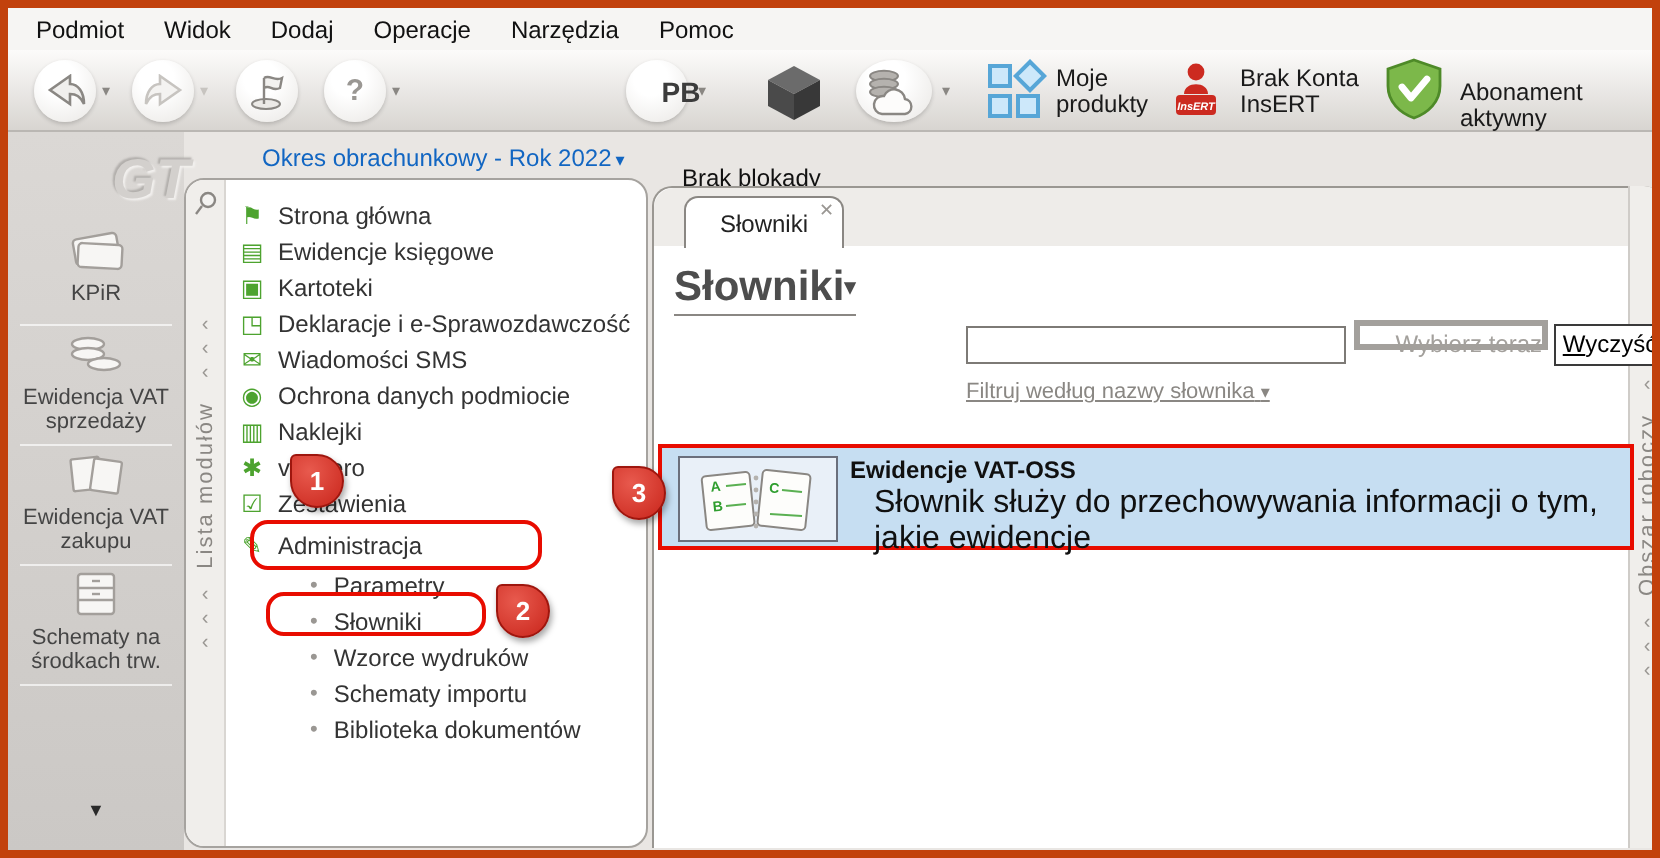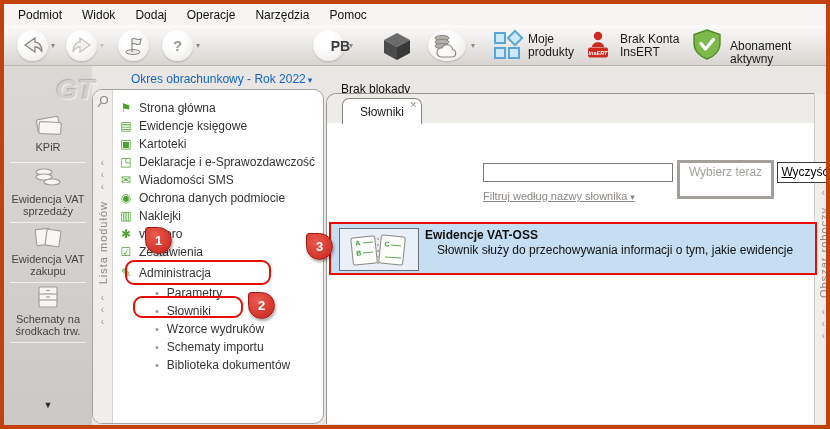--- a/index.html
+++ b/index.html
@@ -70,35 +70,35 @@
               border-radius:10px 10px 0 0; }
   .tab { position:absolute; left:15px; top:4px; width:80px; height:26px; background:#fff;
          border:1px solid #8a8783; border-bottom:none; border-radius:7px 7px 0 0;
          font-size:12px; color:#222; display:flex; align-items:center; justify-content:center; z-index:2; cursor:pointer; }
   .tab .x { position:absolute; right:4px; top:1px; font-size:9px; color:#9a9793; cursor:pointer; }
   .htitle { position:absolute; left:10px; top:38px; font-size:21px; font-weight:bold; color:#4d4d4d;
             border-bottom:1px solid #8a8783; padding-bottom:1px; cursor:pointer; }
   .htitle .c { font-size:11px; vertical-align:3px; }
   .search { position:absolute; left:156px; top:69px; width:190px; height:19px;
             border:1px solid #7d7a76; font-size:12px; padding:0 3px; outline:none; }
-  .btn-sel { position:absolute; left:350px; top:66px; width:97px; height:39px; background:#fff;
-             border:3px solid #a3a09c; color:#a3a09c; font-size:12px; text-align:center; line-height:19px; cursor:default; }
+  .btn-sel { position:absolute; left:350px; top:66px; width:97px; height:15px; background:#fff;
+             border:3px solid #a3a09c; color:#a3a09c; font-size:12px; text-align:right; line-height:19px; cursor:default; }
   .btn-clr { position:absolute; left:450px; top:68px; width:56px; height:21px; background:#fff;
              border:1px solid #3a3a3a; color:#000; font-size:12px; text-align:center; line-height:19px; cursor:pointer; z-index:4; }
   .btn-clr .u { text-decoration:underline; }
   .flink { position:absolute; left:156px; top:96px; font-size:11px; color:#8a8783;
            text-decoration:underline; cursor:pointer; }
   .flink .c { font-size:9px; }
 
   .result { position:absolute; left:2px; top:128px; width:488px; height:53px;
             background:#c6def2; border:2px solid #e80c00; z-index:3; cursor:pointer; }
   .ricon { position:absolute; left:8px; top:4px; width:80px; height:43px; background:#e9f0f8;
            border:1px solid #6a6f7c; display:flex; align-items:center; justify-content:center; }
   .rtitle { position:absolute; left:94px; top:4px; font-weight:bold; font-size:12px; color:#101010; }
-  .rdesc1 { position:absolute; left:106px; top:19px; font-size:12px; color:#101010; }
+  .rdesc1 { position:absolute; left:106px; top:19px; font-size:16px; color:#101010; }
   .rdesc2 { position:absolute; left:106px; top:34px; font-size:12px; color:#101010; }
 
   
   .right-strip { position:absolute; left:810px; top:89px; width:18px; height:331px;
                  background:#f0eeeb; border-left:1px solid #cfccc8; border-radius:0 10px 0 0;
                  display:flex; flex-direction:column; align-items:center; z-index:1; padding-top:70px; }
 
   
   .badge { position:absolute; width:27px; height:27px; z-index:9;
            background:radial-gradient(circle at 35% 30%, #e85a4e, #c9251b);
@@ -339,20 +339,23 @@
     <div class="redbox" style="left:40px;top:206px;width:110px;height:22px"></div>
   </div>
 
   <div class="workspace">
     <div class="tabstrip"></div>
     <div class="tab">
       <span>Słowniki</span>
       <span class="x">✕</span>
     </div>
 
+    <div class="htitle">
+      <span>Słowniki</span><span class="c">▾</span>
+    </div>
 
     <input class="search" type="text" value="" style="">
     <div class="btn-sel">Wybierz teraz</div>
     <div class="btn-clr">
       <span class="u">W</span><span>yczyść</span>
     </div>
     <div class="flink">
       <span>Filtruj według nazwy słownika</span> <span class="c">▾</span>
     </div>
 

